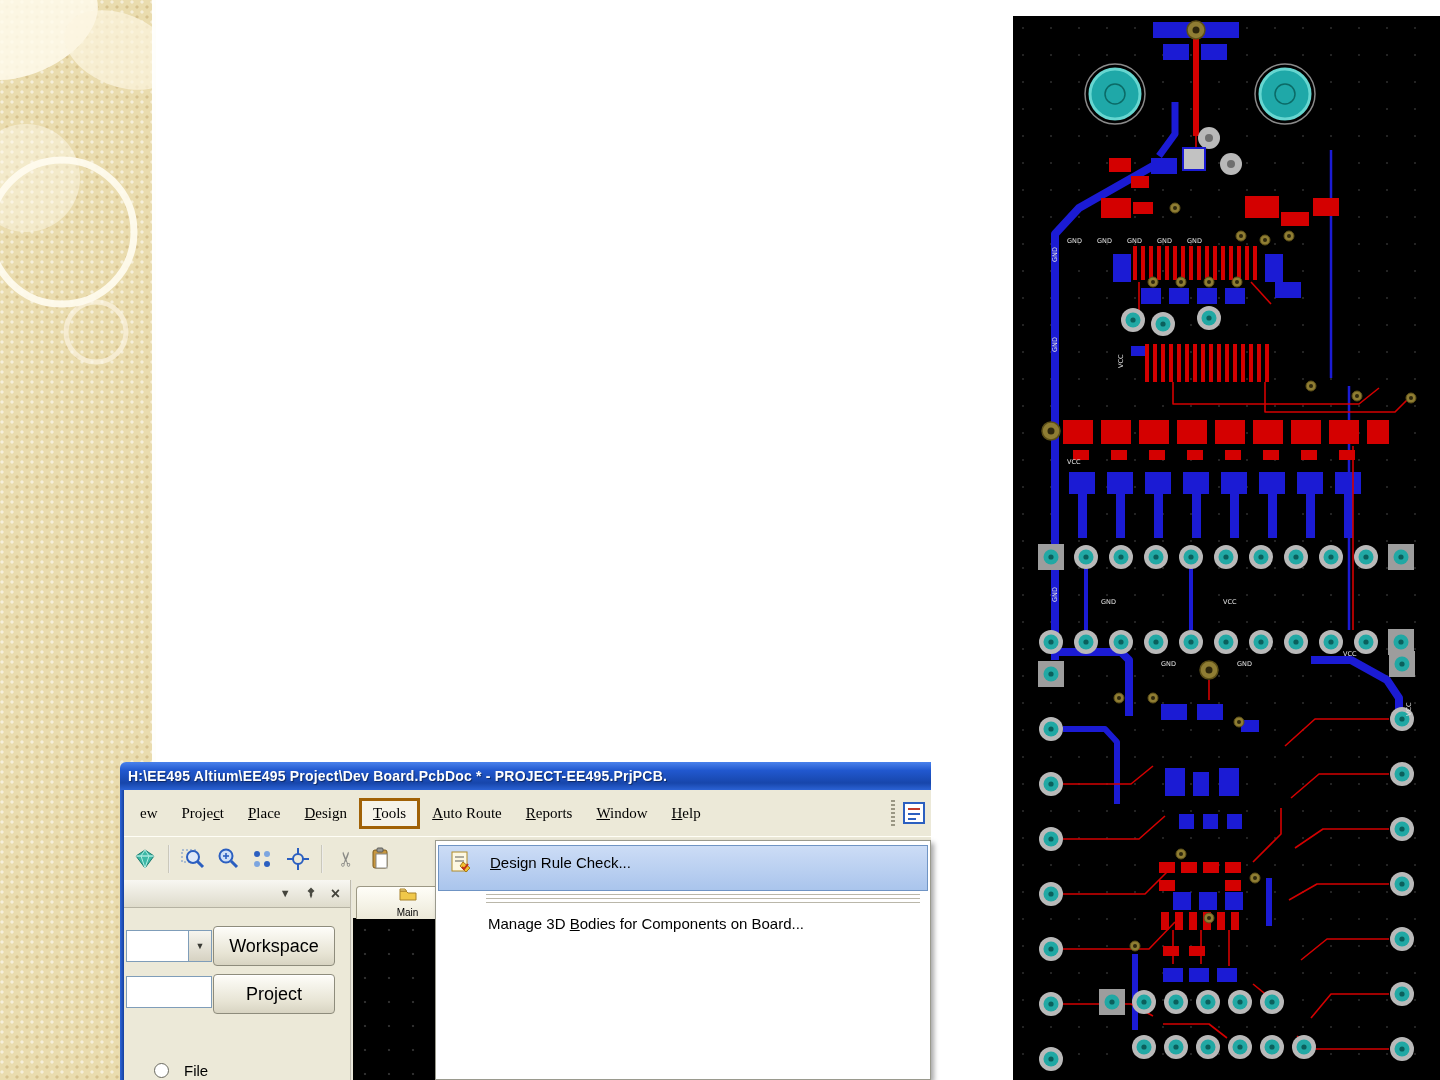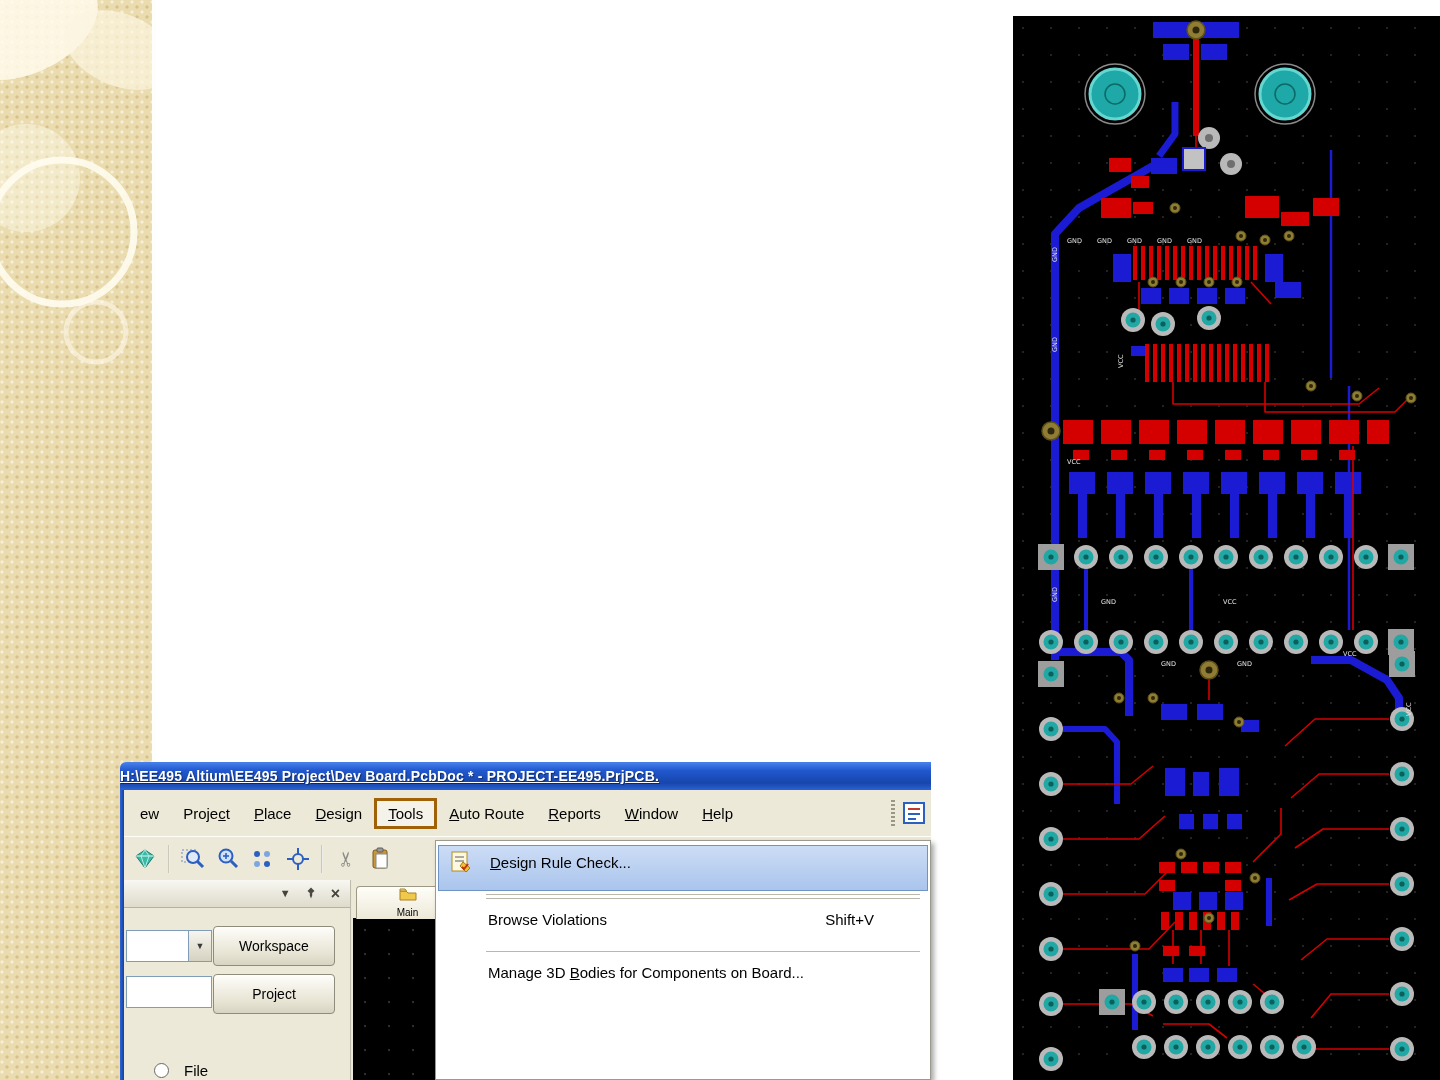--- a/index.html
+++ b/index.html
@@ -18,24 +18,24 @@
     border-right:4px solid rgba(255,255,255,0.95);
   }
 
   
   .win{position:absolute;left:120px;top:762px;width:811px;height:318px;background:#ece9d8;}
   .titlebar{
     position:absolute;left:0;top:0;right:0;height:28px;
     background:linear-gradient(180deg,#4a82ec 0%,#2158cf 30%,#1746ab 75%,#2b62d4 100%);
     border-top-left-radius:6px;display:flex;align-items:center;overflow:hidden;
   }
-  .titlebar-text{color:#fff;font-weight:bold;font-size:14px;white-space:nowrap;letter-spacing:0.2px;text-shadow:1px 1px 1px rgba(0,0,0,0.45);text-decoration:underline;}
+  .titlebar-text{color:#fff;font-weight:bold;font-size:14px;white-space:nowrap;padding-left:8px;letter-spacing:0.2px;text-shadow:1px 1px 1px rgba(0,0,0,0.45);}
   .win-left-border{position:absolute;left:0;top:28px;bottom:0;width:4px;background:linear-gradient(90deg,#2d65d8,#16409e);}
 
-  .menubar{position:absolute;left:4px;top:28px;right:0;height:46px;display:flex;align-items:center;padding-left:4px;font-size:15px;color:#000;}
+  .menubar{position:absolute;left:4px;top:28px;right:0;height:46px;display:flex;align-items:center;padding-left:4px;font-size:15px;color:#000;font-family:Liberation Serif, serif;}
   .menu-item{padding:5px 12px;white-space:nowrap;cursor:default;}
   .menu-item.open{border:3px solid #a16207;background:#f5f3e9;padding:4px 11px;}
   .mb-right{margin-left:auto;display:flex;align-items:center;gap:6px;padding-right:4px;}
   .drag-dots{width:4px;height:26px;background:repeating-linear-gradient(#9a9784 0 2px, transparent 2px 4px);}
   .mini-icon{width:26px;height:26px;display:inline-block;}
 
   .toolbar{position:absolute;left:4px;top:74px;right:0;height:44px;display:flex;align-items:center;gap:5px;padding-left:6px;border-top:1px solid #fffef6;}
   .tb-icon{width:30px;height:30px;display:flex;align-items:center;justify-content:center;}
   .tb-sep{width:2px;height:28px;background:linear-gradient(90deg,#b9b6a5,#fff);margin:0 3px;}
   .scissors{font-size:20px;color:#8a8a86;transform:rotate(-90deg);}
@@ -46,21 +46,21 @@
     display:flex;align-items:center;justify-content:flex-end;gap:14px;padding-right:10px;box-sizing:border-box;}
   .ph-btn{color:#44443c;font-size:11px;line-height:1;cursor:default;}
   .ph-close{font-size:16px;font-weight:bold;}
   .panel-divider{position:absolute;left:230px;top:118px;bottom:0;width:2px;background:linear-gradient(90deg,#a9a593,#fdfcf6);}
 
   .combo{position:absolute;left:6px;top:168px;width:86px;height:32px;background:#fff;border:1px solid #7f9db9;display:flex;box-sizing:border-box;}
   .combo-field{flex:1;}
   .combo-btn{width:22px;background:linear-gradient(#f7f5ef,#d6d2c2);border-left:1px solid #7f9db9;display:flex;align-items:center;justify-content:center;font-size:9px;color:#3a3a34;}
   .plain-field{position:absolute;left:6px;top:214px;width:86px;height:32px;background:#fff;border:1px solid #7f9db9;box-sizing:border-box;}
   .xp-btn{position:absolute;width:120px;height:38px;background:linear-gradient(#fefdf9,#e7e4d4 70%,#d8d4c2);border:1px solid #8e8c7c;border-radius:4px;
-    display:flex;align-items:center;justify-content:center;font-size:14px;color:#000;box-shadow:inset 0 1px 0 #fff;}
+    display:flex;align-items:center;justify-content:center;font-size:18px;color:#000;box-shadow:inset 0 1px 0 #fff;}
   .btn-workspace{left:93px;top:164px;}
   .btn-project{left:93px;top:212px;}
   .file-option{position:absolute;left:34px;top:300px;display:flex;align-items:center;gap:15px;font-size:15px;color:#000;}
   .radio-circle{width:13px;height:13px;border:1px solid #6a6a60;border-radius:50%;background:#fff;}
 
   
   .doc-tab{position:absolute;left:236px;top:124px;width:96px;height:33px;
     background:linear-gradient(#fffef8,#ece9d8);border:1px solid #9c9884;border-bottom:none;border-radius:4px 4px 0 0;
     display:flex;align-items:center;gap:6px;padding-left:7px;box-sizing:border-box;font-size:10px;z-index:5;overflow:hidden;flex-direction:column;}
   .editor-black{position:absolute;left:233px;top:156px;width:102px;bottom:0;background-color:#000;
@@ -226,24 +226,20 @@
             <line x1="7" y1="11" x2="16" y2="11" stroke="#8a8a80" stroke-width="1.4"></line>
             <polygon points="15,12 22,18 18,22 12,16" fill="#f2c12e" stroke="#a5791a"></polygon>
             <polyline points="14,17 16,19 20,14" fill="none" stroke="#c03018" stroke-width="2"></polyline>
           </svg>
         </span>
         <span><u>D</u>esign Rule Check...</span>
         <span class="shortcut"></span>
       </div>
       <div class="menu-sep"></div>
       <div class="menu-sep"></div>
-      <div class="mi">
-        <span>Browse Violations</span>
-        <span class="shortcut">Shift+V</span>
-      </div>
       <div class="menu-sep"></div>
       <div class="mi">
         <span>Manage 3D <u>B</u>odies for Components on Board...</span>
         <span class="shortcut"></span>
       </div>
     </div>
   </div>
 
   <div class="pcb">
     <svg width="427" height="1080" viewBox="0 0 427 1080">

